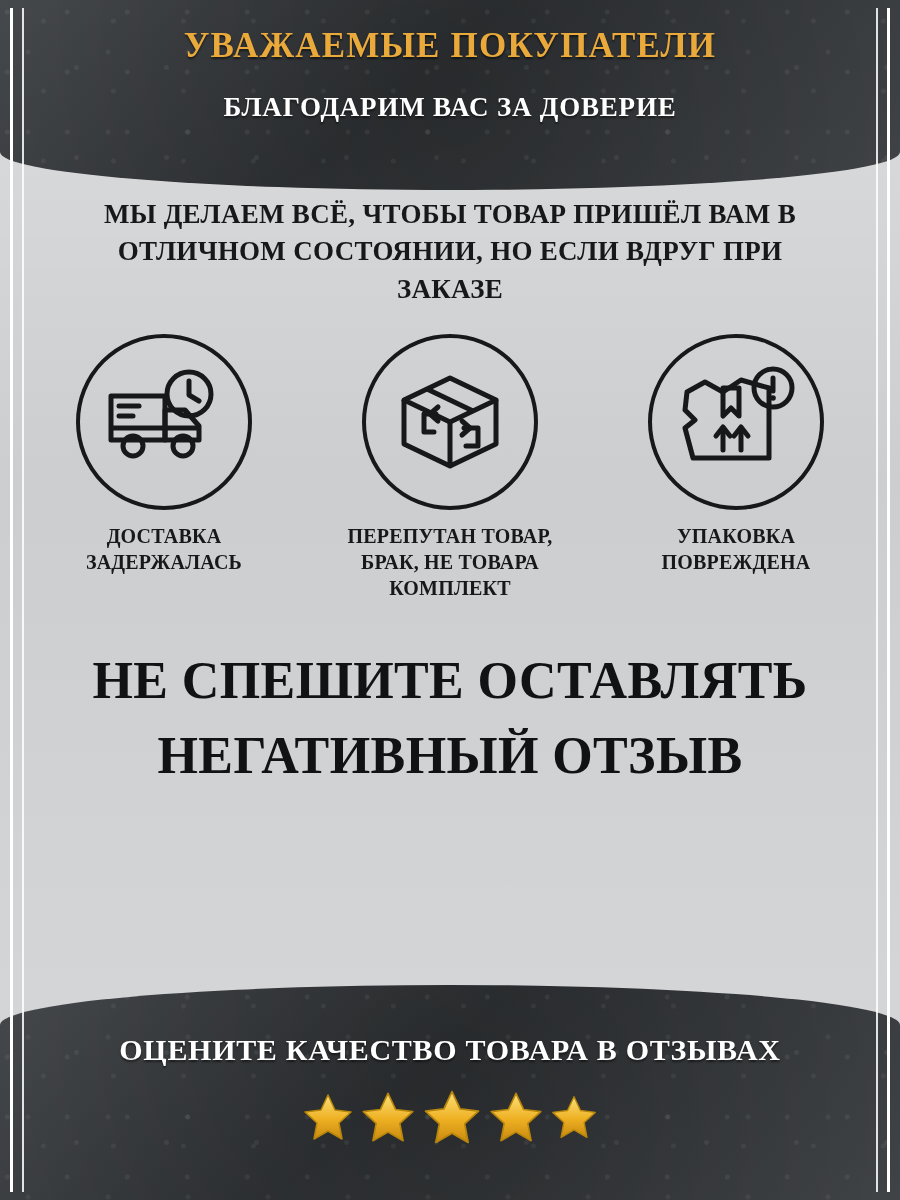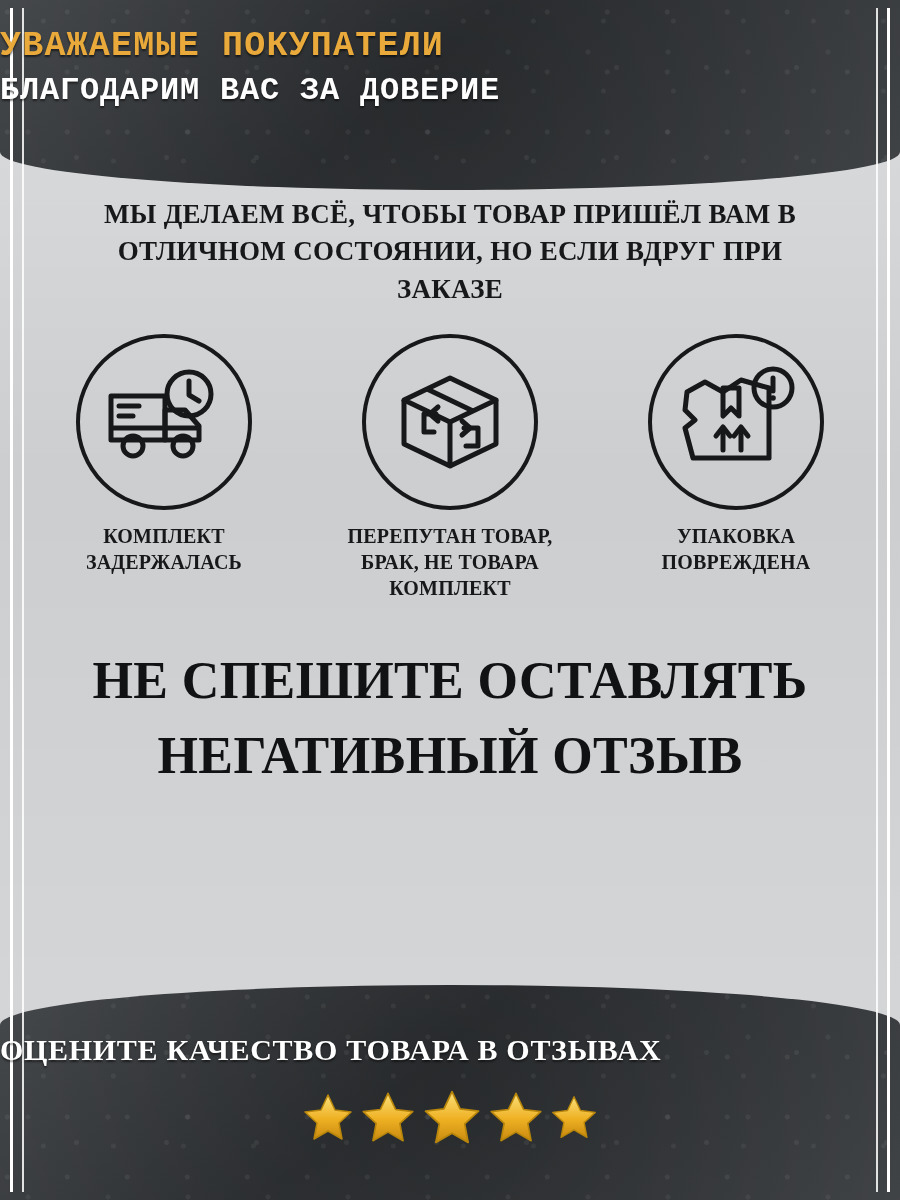--- a/index.html
+++ b/index.html
@@ -80,33 +80,33 @@
     pointer-events: none;
   }
 
   
   .header-wrap {
     position: absolute;
     top: 0;
     left: 0;
     width: 900px;
     height: 190px;
-    font-family: Liberation Mono, monospace;
+    text-align: center;
   }
   .header-title {
     margin-top: 26px;
     font-size: 35px;
     font-weight: bold;
     letter-spacing: 1.2px;
     color: #e9a93b;
     text-shadow: 0 2px 2px rgba(0,0,0,0.55);
   }
   .header-sub {
-    margin-top: 5px;
-    font-size: 32px;
+    margin-top: 25px;
+    font-size: 27px;
     font-weight: bold;
     line-height: 1.25;
     letter-spacing: 0.8px;
     color: #ffffff;
     text-shadow: 0 2px 2px rgba(0,0,0,0.5);
   }
 
   
   .content {
     position: absolute;
@@ -175,21 +175,21 @@
     letter-spacing: 0.2px;
   }
 
   
   .footer-wrap {
     position: absolute;
     top: 985px;
     left: 0;
     width: 900px;
     height: 215px;
-    text-align: left;
+    text-align: center;
   }
   .footer-title {
     padding-top: 45px;
     font-size: 30px;
     font-weight: bold;
     line-height: 1.3;
     color: #ffffff;
     letter-spacing: 0.7px;
     text-shadow: 0 2px 2px rgba(0,0,0,0.5);
   }
@@ -238,21 +238,21 @@
               <path d="M14 48 H28" stroke="#16181a" stroke-width="5" stroke-linecap="round"></path>
 
               <circle cx="28" cy="78" r="10" stroke="#16181a" stroke-width="5" fill="none"></circle>
               <circle cx="78" cy="78" r="10" stroke="#16181a" stroke-width="5" fill="none"></circle>
 
               <circle cx="84" cy="26" r="22" stroke="#16181a" stroke-width="5" fill="none"></circle>
               <path d="M84 13 V27 L94 33" stroke="#16181a" stroke-width="5" stroke-linecap="round" stroke-linejoin="round" fill="none"></path>
             </svg>
           </span>
         </div>
-        <div class="icon-caption">КОМПЛЕКТ ЗАДЕРЖАЛАСЬ</div>
+        <div class="icon-caption">ДОСТАВКА ЗАДЕРЖАЛАСЬ</div>
       </div>
 
       <div class="icon-col">
         <div class="icon-circle">
           <span>
             <svg width="120" height="108" viewBox="0 0 120 108" fill="none" xmlns="http://www.w3.org/2000/svg">
 
               <path d="M14 34 L60 12 L106 34 L60 56 Z" stroke="#16181a" stroke-width="5" stroke-linejoin="round" fill="none"></path>
               <path d="M14 34 V78 L60 100 V56" stroke="#16181a" stroke-width="5" stroke-linejoin="round" fill="none"></path>
               <path d="M106 34 V78 L60 100" stroke="#16181a" stroke-width="5" stroke-linejoin="round" fill="none"></path>

